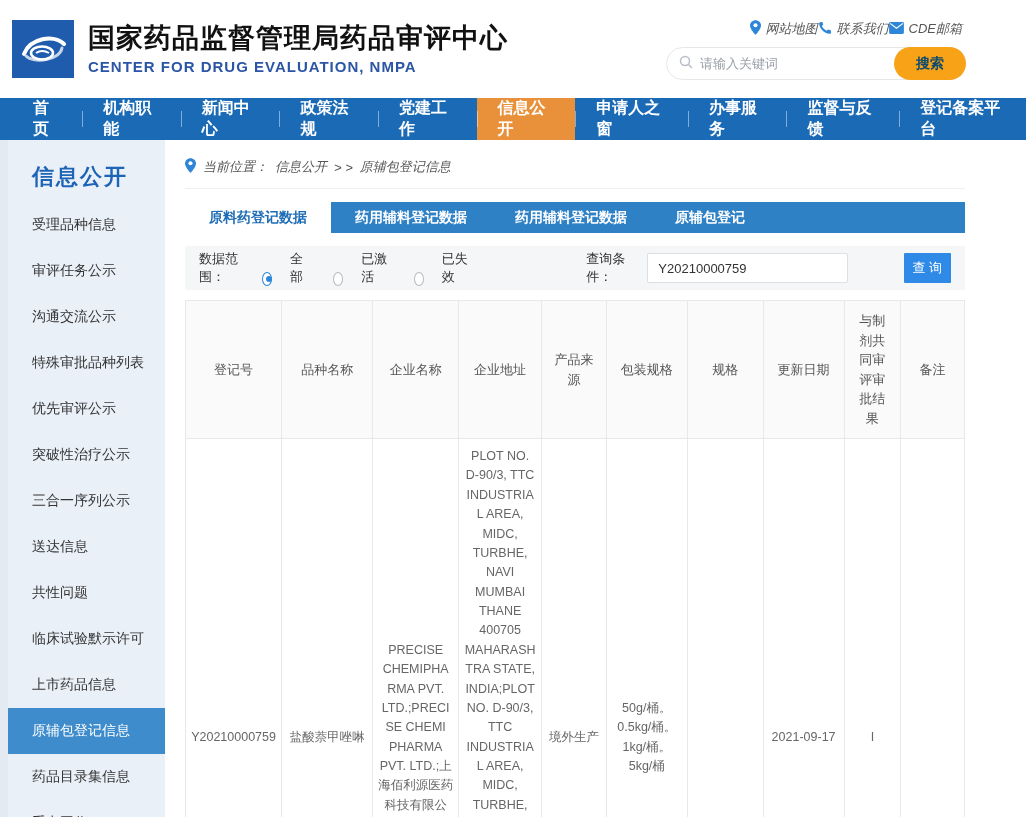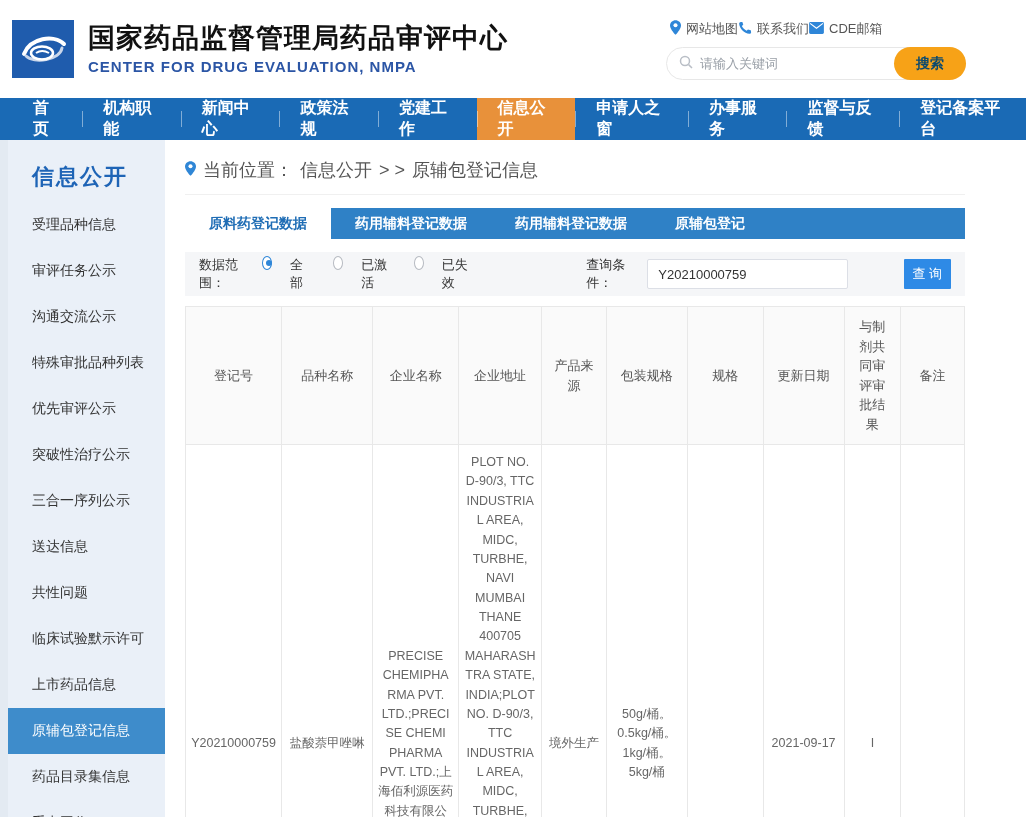--- a/index.html
+++ b/index.html
@@ -6,21 +6,21 @@
   html,body { width:1026px; height:817px; overflow:hidden; }
   body { font-family:"Liberation Sans","DejaVu Sans",sans-serif; background:#fff; color:#333; }
 
   
   .site-header { height:98px; background:#fff; display:flex; align-items:center; padding:0 60px 0 12px; }
   .logo-box { width:62px; height:58px; flex:0 0 auto; }
   .title-block { margin-left:14px; }
   .site-title { font-size:27px; font-weight:700; color:#111; letter-spacing:1px; line-height:1.15; }
   .site-subtitle { font-size:15px; font-weight:700; color:#2b55a5; letter-spacing:1px; margin-top:3px; }
   .header-right { margin-left:auto; width:300px; }
-  .quick-links { display:flex; justify-content:flex-start; align-items:center; padding:2px 4px 0 4px; }
+  .quick-links { display:flex; justify-content:flex-end; align-items:center; padding:2px 4px 0 4px;font-style:italic; }
   .quick-link { display:flex; align-items:center; gap:5px; font-size:13px; color:#555; text-decoration:none; cursor:pointer; }
   .search-bar { position:relative; margin-top:9px; height:33px; border:1px solid #e7e7e7; border-radius:17px; background:#fff; display:flex; align-items:center; padding:0 80px 0 12px; }
   .search-bar input { border:none; outline:none; flex:1; font-size:13px; color:#333; background:transparent; margin-left:7px; font-family:inherit; }
   .search-bar input::placeholder { color:#9aa0a8; }
   .search-btn { position:absolute; right:-1px; top:-1px; height:33px; width:72px; border:none; border-radius:17px; background:#f7a217; color:#0c4a6e; font-size:14px; font-weight:700; cursor:pointer; font-family:inherit; }
 
   
   .main-nav { height:42px; background:#1a6ab5; display:flex; align-items:stretch; padding-left:12px; }
   .nav-item { display:flex; align-items:center; padding:0 21px; color:#fff; font-size:16px; font-weight:700; text-decoration:none; position:relative; cursor:pointer; }
   .nav-item + .nav-item::before { content:""; position:absolute; left:0; top:13px; height:16px; width:1px; background:rgba(255,255,255,.45); }
@@ -28,30 +28,30 @@
 
   
   .page-body { display:flex; height:699px; background:#e3eaf2; }
   .sidebar { width:157px; margin-left:8px; background:#eaf0f8; padding-top:16px; flex:0 0 auto; }
   .sidebar-title { font-size:22px; font-weight:700; color:#1e64b6; letter-spacing:2px; margin:6px 0 10px 24px; }
   .side-item { display:block; padding:14px 0 14px 24px; font-size:14px; color:#333; text-decoration:none; cursor:pointer; }
   .side-item.active { background:#3e8ccb; color:#fff; }
 
   .main { flex:1; background:#fff; padding:12px 61px 0 20px; }
 
-  .breadcrumb { display:flex; align-items:center; gap:7px; font-size:18px; color:#555; padding:6px 0 12px 0; border-bottom:1px solid #f0f0f0; }
+  .breadcrumb { display:flex; align-items:center; gap:7px; font-size:13px; color:#555; padding:6px 0 12px 0; border-bottom:1px solid #f0f0f0;font-style:italic; }
   .crumb-link { color:#555; text-decoration:none; cursor:pointer; }
 
   .tab-bar { margin-top:13px; height:31px; background:#2f81c6; display:flex; }
   .tab { display:flex; align-items:center; padding:0 24px; color:#fff; font-size:14px; font-weight:700; cursor:pointer; }
   .tab.active { background:#fff; color:#1f6db5; }
 
   .filter-bar { margin-top:13px; height:44px; background:#f5f6f8; display:flex; align-items:center; padding:0 14px; font-size:13px; color:#333; }
   .radio-group { display:flex; align-items:center; gap:26px; margin-left:10px; }
-  .radio-opt { display:flex; align-items:flex-start; gap:18px; cursor:pointer; }
+  .radio-opt { display:flex; align-items:flex-end; gap:18px; cursor:pointer; }
   .radio { width:14px; height:14px; border-radius:50%; border:1px solid #b6bac1; background:#fff; position:relative; display:inline-block; }
   .radio.checked { border-color:#2e86d8; }
   .radio.checked::after { content:""; position:absolute; left:3px; top:3px; width:6px; height:6px; border-radius:50%; background:#2e86d8; }
   .query-label { margin-left:118px; }
   .query-input { width:240px; height:30px; border:1px solid #dcdfe6; border-radius:2px; padding:0 10px; font-size:13px; color:#333; margin-left:8px; font-family:inherit; background:#fff; }
   .query-btn { margin-left:56px; width:58px; height:30px; background:#2e8ae6; color:#fff; border:none; border-radius:1px; font-size:13px; cursor:pointer; font-family:inherit; }
 
   
   table.data-table { width:100%; margin-top:10px; border-collapse:collapse; table-layout:fixed; }
   .data-table th { background:#fafafa; border:1px solid #e8e8e8; font-size:13px; font-weight:400; color:#555; padding:10px 12px; height:58px; line-height:1.5; }

